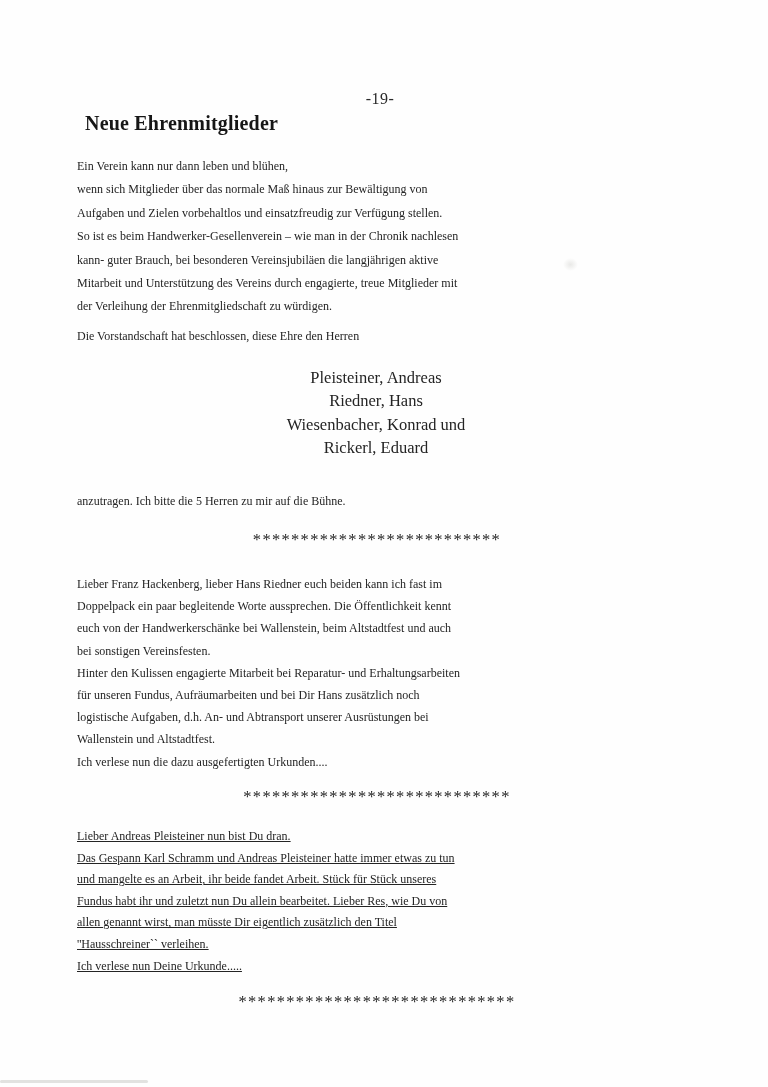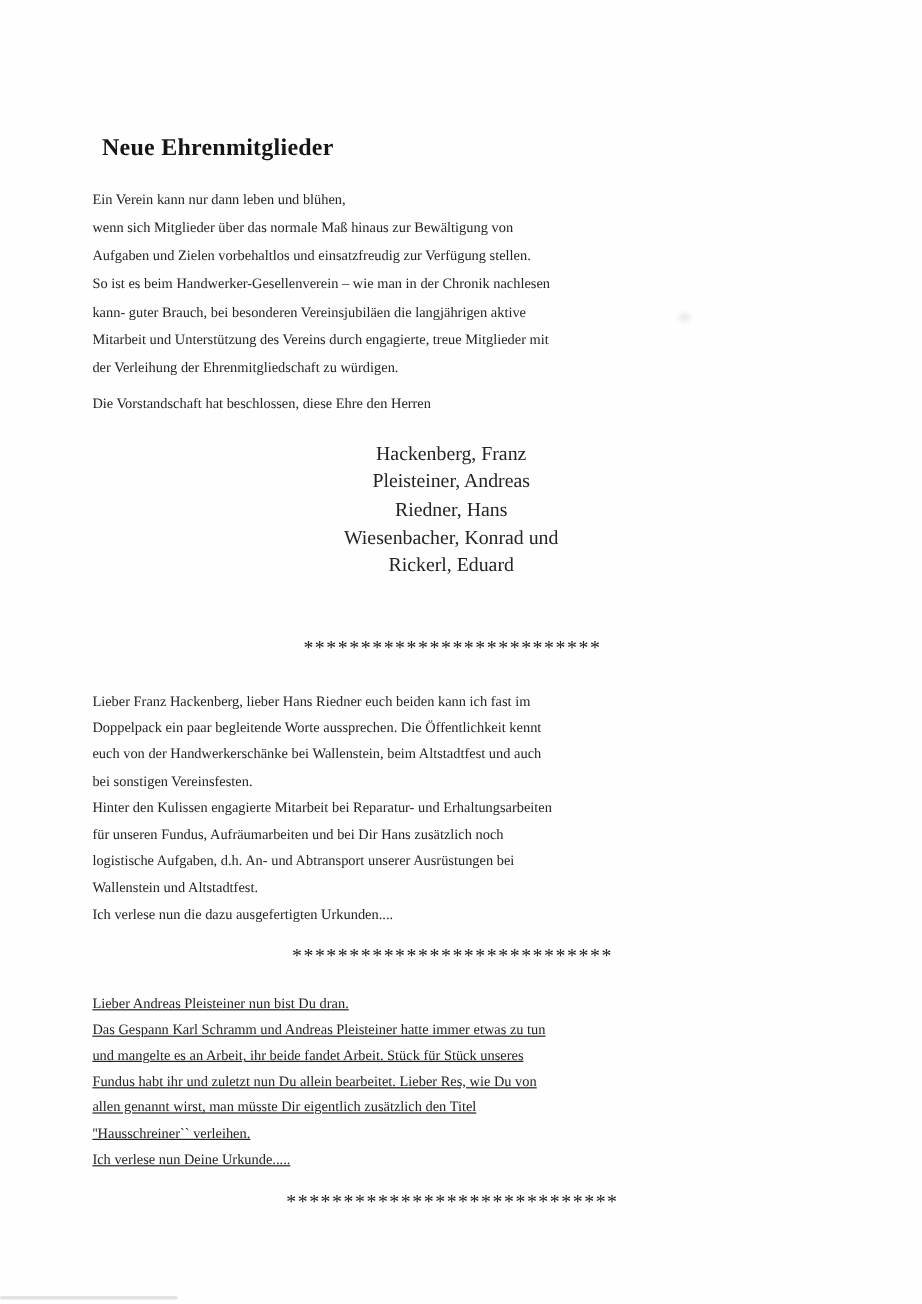--- a/index.html
+++ b/index.html
@@ -89,41 +89,42 @@
     width: 15px;
     height: 13px;
     background: radial-gradient(ellipse at center, #e9e9e7 0%, rgba(255,255,255,0) 70%);
   }
 </style>
 </head>
 <body>
 
 <div class="page">
 
+  <div class="page-number">-19-</div>
 
   <h1 class="heading">Neue Ehrenmitglieder</h1>
 
   <p class="para intro">Ein Verein kann nur dann leben und blühen,
 wenn sich Mitglieder über das normale Maß hinaus zur Bewältigung von
 Aufgaben und Zielen vorbehaltlos und einsatzfreudig zur Verfügung stellen.
 So ist es beim Handwerker-Gesellenverein – wie man in der Chronik nachlesen
 kann- guter Brauch, bei besonderen Vereinsjubiläen die langjährigen aktive
 Mitarbeit und Unterstützung des Vereins durch engagierte, treue Mitglieder mit
 der Verleihung der Ehrenmitgliedschaft zu würdigen.</p>
 
   <p class="para resolution">Die Vorstandschaft hat beschlossen, diese Ehre den Herren</p>
 
   <div class="honorees">
-    <div>Hackenberg, Franz</div>
     <div>Pleisteiner, Andreas</div>
     <div>Riedner, Hans</div>
     <div>Wiesenbacher, Konrad und</div>
     <div>Rickerl, Eduard</div>
   </div>
 
+  <p class="para stage-call">anzutragen. Ich bitte die 5 Herren zu mir auf die Bühne.</p>
 
   <div class="separator separator-1">**************************</div>
 
   <p class="para speech-1">Lieber Franz Hackenberg, lieber Hans Riedner euch beiden kann ich fast im
 Doppelpack ein paar begleitende Worte aussprechen. Die Öffentlichkeit kennt
 euch von der Handwerkerschänke bei Wallenstein, beim Altstadtfest und auch
 bei sonstigen Vereinsfesten.
 Hinter den Kulissen engagierte Mitarbeit bei Reparatur- und Erhaltungsarbeiten
 für unseren Fundus, Aufräumarbeiten und bei Dir Hans zusätzlich noch
 logistische Aufgaben, d.h. An- und Abtransport unserer Ausrüstungen bei

